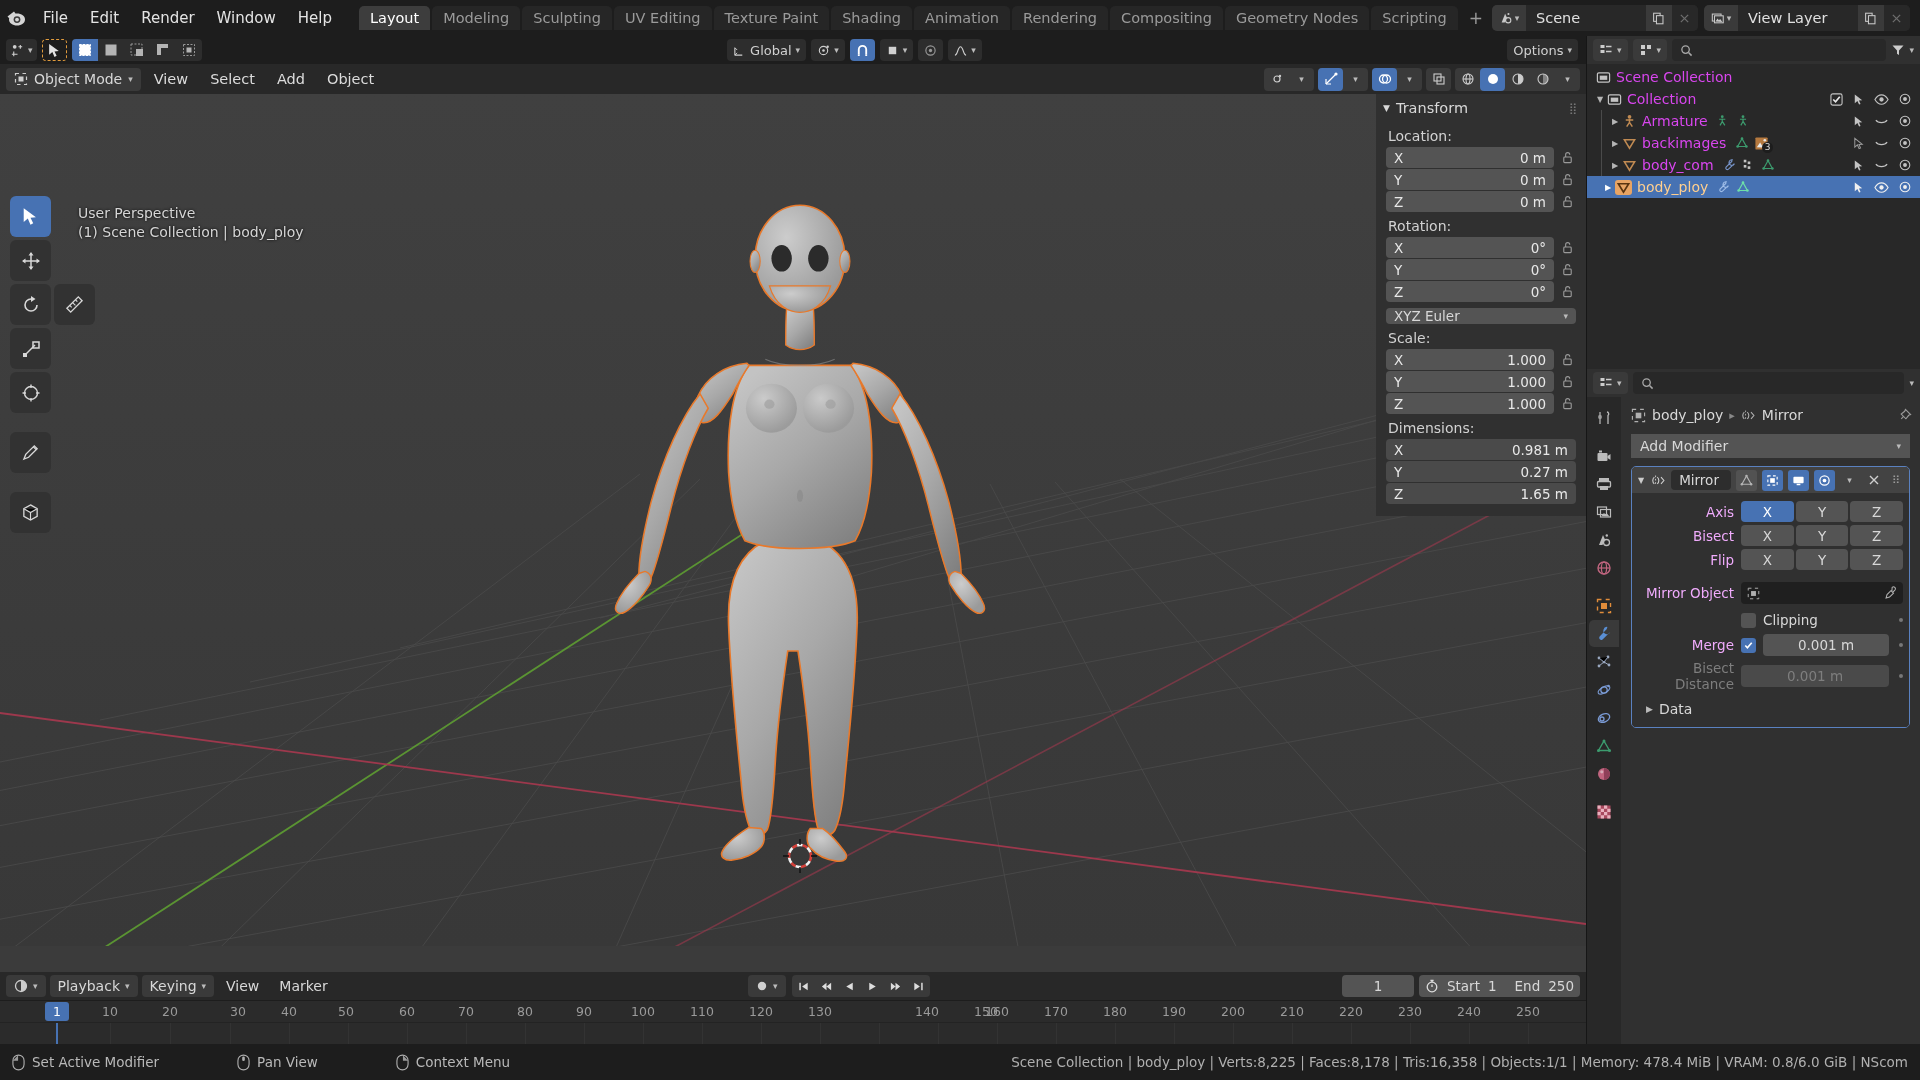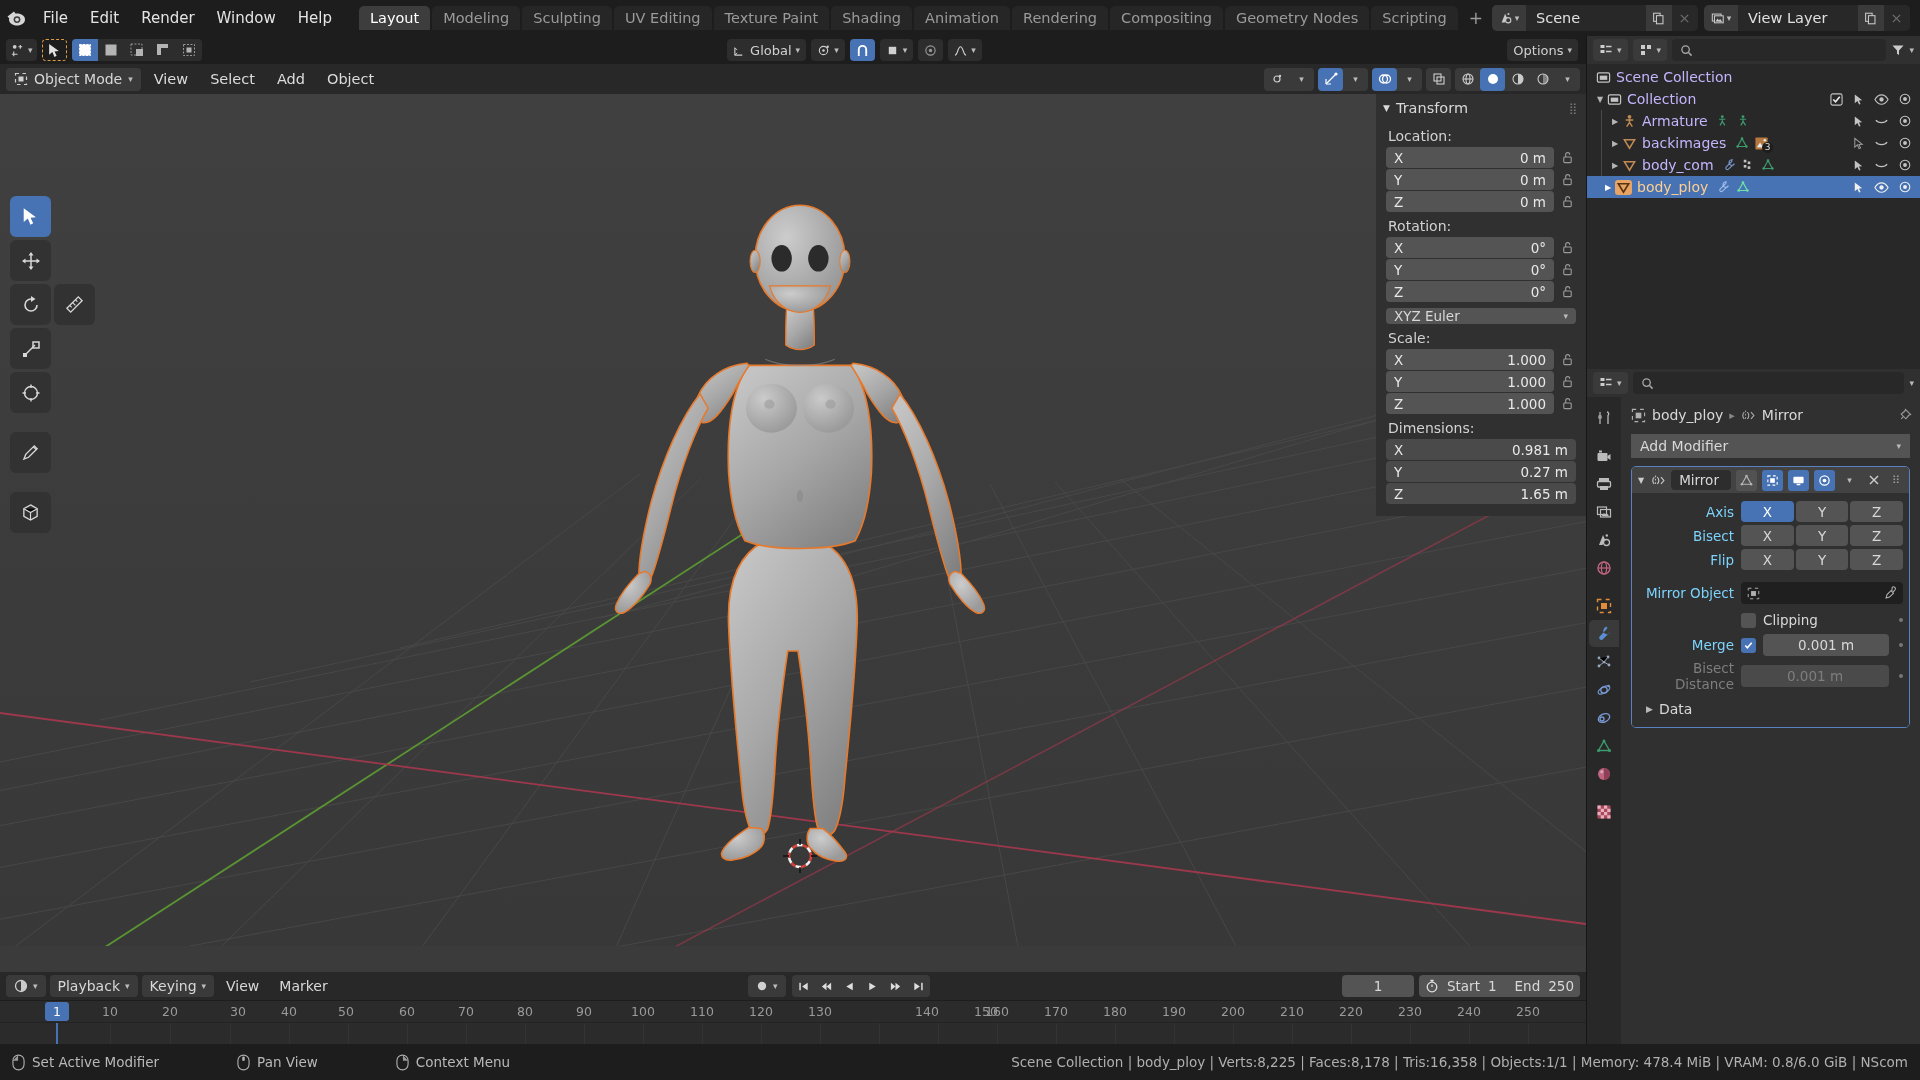--- a/index.html
+++ b/index.html
@@ -92,21 +92,21 @@
   
   #outliner { height:333px; background:#282828; display:flex; flex-direction:column; border-left:1px solid #161616; }
   #ol-header { height:28px; display:flex; align-items:center; gap:5px; padding:0 6px; background:#303030; }
   .ol-drop { display:flex; align-items:center; gap:4px; background:#3a3a3a; border-radius:4px; height:22px; padding:0 6px; }
   .searchbox { flex:1; height:22px; background:#282828; border-radius:4px; display:flex; align-items:center; padding:0 8px; gap:6px; }
   #ol-body { flex:1; overflow:hidden; padding-top:2px; }
   .ol-row { height:22px; display:flex; align-items:center; font-size:14px; padding-right:4px; position:relative; }
   .ol-row.sel { background:#4772b3; }
   .ol-row.sel .ol-name { color:#ffcf8f; }
   .tri { width:14px; text-align:center; font-size:8px; color:#b5b5b5; }
-  .ol-name { margin-left:5px; color:#c4b5fd; white-space:nowrap; }
+  .ol-name { margin-left:5px; color:#d946ef; white-space:nowrap; }
   .ol-icons { display:flex; gap:5px; align-items:center; margin-left:9px; }
   .ol-right { margin-left:auto; display:flex; gap:9px; align-items:center; padding-right:4px; }
 
   
   #props { flex:1; background:#303030; display:flex; flex-direction:column; border-left:1px solid #161616; }
   #pr-header { height:28px; display:flex; align-items:center; gap:5px; padding:0 6px; background:#303030; }
   #pr-main { flex:1; display:flex; }
   #pr-tabs { width:34px; background:#282828; display:flex; flex-direction:column; align-items:center; padding-top:7px; gap:1px; }
   .prtab { width:30px; height:27px; display:flex; align-items:center; justify-content:center; border-radius:5px 0 0 5px; }
   .prtab.on { background:#3a3a3a; }
@@ -115,21 +115,21 @@
   .breadcrumb { display:flex; align-items:center; gap:6px; font-size:14px; height:24px; padding-left:2px; }
   .bc-sep { color:#888; font-size:11px; }
   .addmod { height:24px; background:#545454; border-radius:0; display:flex; align-items:center; justify-content:space-between; padding:0 9px; font-size:14px; margin:7px 2px 8px 2px; }
   .modbox { border:1px solid #5a81c0; border-radius:5px; background:#3a3a3a; margin:0 2px; }
   .mod-head { height:26px; display:flex; align-items:center; gap:5px; padding:0 4px; background:#434343; border-radius:4px 4px 0 0; }
   .mod-name { flex:1; height:20px; background:#2d2d2d; border-radius:4px; display:flex; align-items:center; padding:0 8px; font-size:13.5px; }
   .mod-ico { width:21px; height:21px; display:flex; align-items:center; justify-content:center; border-radius:3px; background:#525252; }
   .mod-ico.on { background:#4772b3; }
   .mod-body { padding:8px 6px 10px 6px; background:#303030; border-radius:0 0 4px 4px; }
   .prow { display:flex; align-items:center; gap:7px; margin-bottom:3px; }
-  .plabel { width:96px; text-align:right; font-size:13.5px; color:#7dd3fc; }
+  .plabel { width:96px; text-align:right; font-size:13.5px; color:#f0abfc; }
   .plabel.dim { color:#7e7e7e; }
   .xyzgrp { flex:1; display:flex; gap:2px; }
   .xyzbtn { flex:1; height:21px; background:#545454; border-radius:4px; display:flex; align-items:center; justify-content:center; font-size:13.5px; }
   .xyzbtn.on { background:#4772b3; color:#fff; }
   .pfield { flex:1; height:22px; background:#1f1f1f; border-radius:4px; display:flex; align-items:center; padding:0 6px; gap:6px; }
   .pfield.grey { background:#545454; justify-content:center; font-size:13.5px; }
   .pfield.dis { background:#4a4a4a; color:#7e7e7e; justify-content:center; font-size:13.5px; }
   .cbox { width:15px; height:15px; border-radius:3px; background:#545454; display:flex; align-items:center; justify-content:center; }
   .cbox.on { background:#4772b3; }
   .dot { width:4px; height:4px; border-radius:50%; background:#777; margin-left:3px; }
@@ -496,20 +496,24 @@
           <path d="M-34 -186 C -18 -178 18 -178 34 -186" stroke="#8e8e8e" stroke-width="1.2" fill="none" opacity="0.6"></path>
         </g>
 
         <g transform="translate(800,762)">
           <circle r="11" fill="none" stroke="#d4403a" stroke-width="2.6" stroke-dasharray="5.4 5.4"></circle>
           <circle r="11" fill="none" stroke="#f2f2f2" stroke-width="2.6" stroke-dasharray="5.4 5.4" stroke-dashoffset="5.4"></circle>
           <path d="M0 -17 L0 -11 M0 11 L0 17 M-17 0 L-11 0 M11 0 L17 0" stroke="#111" stroke-width="1.4"></path>
         </g>
       </svg>
 
+      <div class="vp-overlay-text">
+        <div>User Perspective</div>
+        <div>(1) Scene Collection | body_ploy</div>
+      </div>
 
       <div id="lefttools">
         <div class="ltool on">
           <svg width="17" height="19" viewBox="0 0 12 14">
               <path d="M1 1 L1 11 L4 8.5 L6 13 L8 12 L6 8 L10 7.5 Z" fill="#fff"></path>
             </svg>
         </div>
         <div class="ltool">
           <svg width="20" height="20" viewBox="0 0 20 20">
               <path d="M10 2 L10 18 M2 10 L18 10" stroke="#d8d8d8" stroke-width="1.5"></path>

